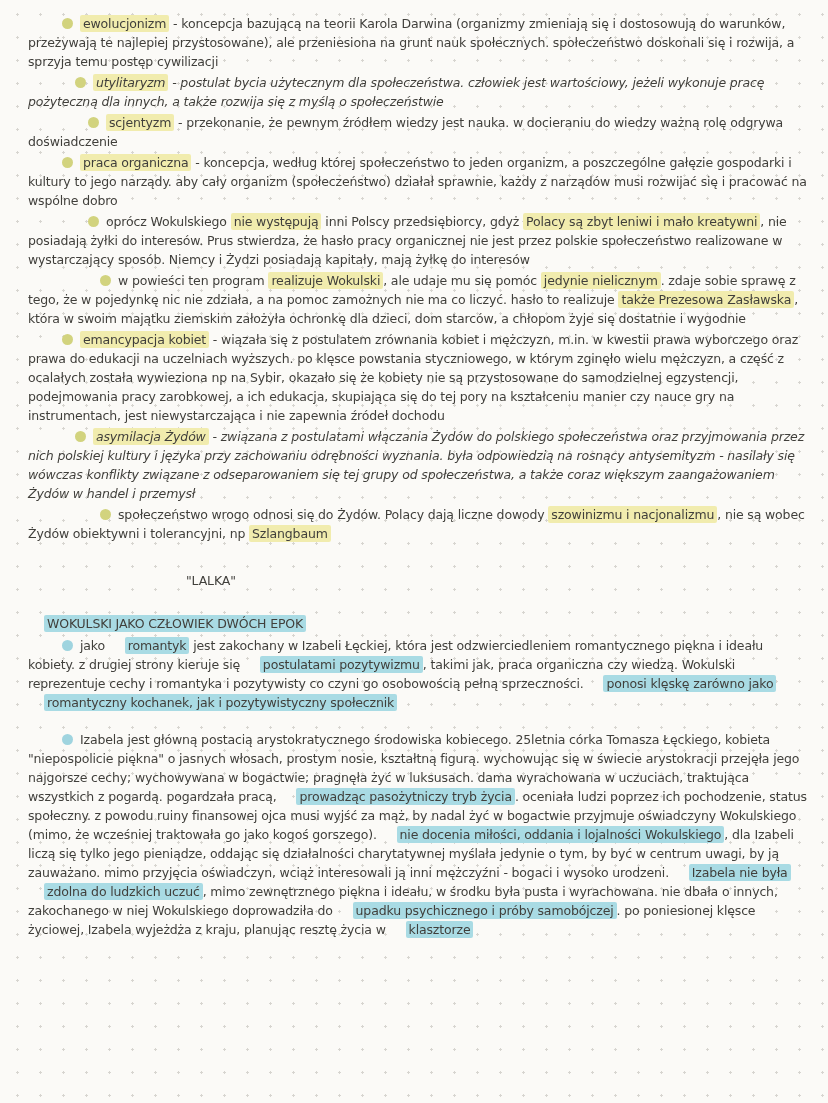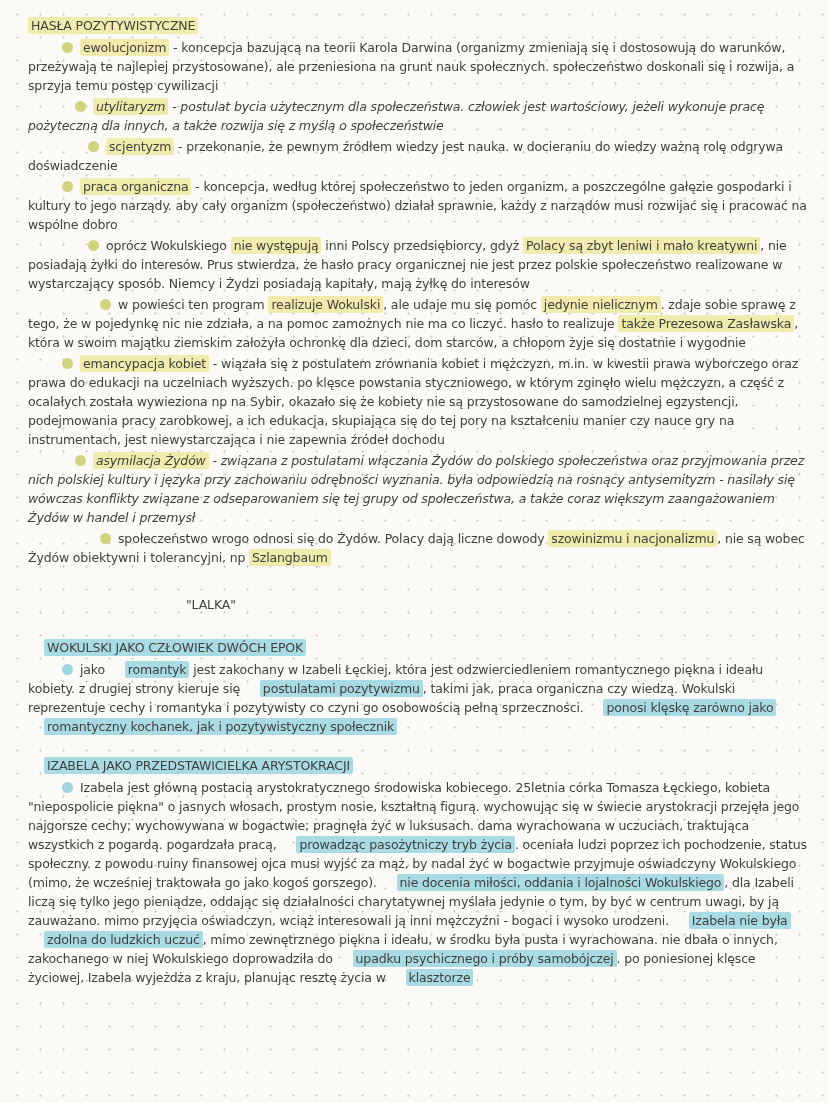--- a/index.html
+++ b/index.html
@@ -46,31 +46,29 @@
   .hl-b { background: var(--hl-blue, #a9dbe4); margin-left: 16px; }
   .spacer { width: 100%; }
   .spacer.s1 { height: 26px; }
   .spacer.s2 { height: 20px; }
   .spacer.s3 { height: 16px; }
 </style>
 </head>
 <body>
 
 <main>
-    <p class="heading"><span class="hl hl-y">HASŁA POZYTYWISTYCZNE</span></p>
     <p class="bullet ind1"><span class="dot dot-y"></span><span class="hl hl-y">ewolucjonizm</span><span> - koncepcja bazującą na teorii Karola Darwina (organizmy zmieniają się i dostosowują do warunków, przeżywają te najlepiej przystosowane), ale przeniesiona na grunt nauk społecznych. społeczeństwo doskonali się i rozwija, a sprzyja temu postęp cywilizacji</span></p>
     <p class="bullet ind2"><span class="dot dot-y"></span><span class="hl hl-y">utylitaryzm</span><span> - postulat bycia użytecznym dla społeczeństwa. człowiek jest wartościowy, jeżeli wykonuje pracę pożyteczną dla innych, a także rozwija się z myślą o społeczeństwie</span></p>
     <p class="bullet ind3"><span class="dot dot-y"></span><span class="hl hl-y">scjentyzm</span><span> - przekonanie, że pewnym źródłem wiedzy jest nauka. w docieraniu do wiedzy ważną rolę odgrywa doświadczenie</span></p>
     <p class="bullet ind1"><span class="dot dot-y"></span><span class="hl hl-y">praca organiczna</span><span> - koncepcja, według której społeczeństwo to jeden organizm, a poszczególne gałęzie gospodarki i kultury to jego narządy. aby cały organizm (społeczeństwo) działał sprawnie, każdy z narządów musi rozwijać się i pracować na wspólne dobro</span></p>
     <p class="bullet ind3"><span class="dot dot-y"></span><span>oprócz Wokulskiego </span><span class="hl hl-y">nie występują</span><span> inni Polscy przedsiębiorcy, gdyż </span><span class="hl hl-y">Polacy są zbyt leniwi i mało kreatywni</span><span>, nie posiadają żyłki do interesów. Prus stwierdza, że hasło pracy organicznej nie jest przez polskie społeczeństwo realizowane w wystarczający sposób. Niemcy i Żydzi posiadają kapitały, mają żyłkę do interesów</span></p>
     <p class="bullet ind4"><span class="dot dot-y"></span><span>w powieści ten program </span><span class="hl hl-y">realizuje Wokulski</span><span>, ale udaje mu się pomóc </span><span class="hl hl-y">jedynie nielicznym</span><span>. zdaje sobie sprawę z tego, że w pojedynkę nic nie zdziała, a na pomoc zamożnych nie ma co liczyć. hasło to realizuje </span><span class="hl hl-y">także Prezesowa Zasławska</span><span>, która w swoim majątku ziemskim założyła ochronkę dla dzieci, dom starców, a chłopom żyje się dostatnie i wygodnie</span></p>
     <p class="bullet ind1"><span class="dot dot-y"></span><span class="hl hl-y">emancypacja kobiet</span><span> - wiązała się z postulatem zrównania kobiet i mężczyzn, m.in. w kwestii prawa wyborczego oraz prawa do edukacji na uczelniach wyższych. po klęsce powstania styczniowego, w którym zginęło wielu mężczyzn, a część z ocalałych została wywieziona np na Sybir, okazało się że kobiety nie są przystosowane do samodzielnej egzystencji, podejmowania pracy zarobkowej, a ich edukacja, skupiająca się do tej pory na kształceniu manier czy nauce gry na instrumentach, jest niewystarczająca i nie zapewnia źródeł dochodu</span></p>
     <p class="bullet ind2"><span class="dot dot-y"></span><span class="hl hl-y">asymilacja Żydów</span><span> - związana z postulatami włączania Żydów do polskiego społeczeństwa oraz przyjmowania przez nich polskiej kultury i języka przy zachowaniu odrębności wyznania. była odpowiedzią na rosnący antysemityzm - nasilały się wówczas konflikty związane z odseparowaniem się tej grupy od społeczeństwa, a także coraz większym zaangażowaniem Żydów w handel i przemysł</span></p>
     <p class="bullet ind4"><span class="dot dot-y"></span><span>społeczeństwo wrogo odnosi się do Żydów. Polacy dają liczne dowody </span><span class="hl hl-y">szowinizmu i nacjonalizmu</span><span>, nie są wobec Żydów obiektywni i tolerancyjni, np </span><span class="hl hl-y">Szlangbaum</span></p>
     <div class="spacer s1"></div>
     <p class="plain ind9"><span>"LALKA"</span></p>
     <div class="spacer s2"></div>
     <p class="heading"><span class="hl hl-b">WOKULSKI JAKO CZŁOWIEK DWÓCH EPOK</span></p>
     <p class="bullet ind1"><span class="dot dot-b"></span><span>jako </span><span class="hl hl-b">romantyk</span><span> jest zakochany w Izabeli Łęckiej, która jest odzwierciedleniem romantycznego piękna i ideału kobiety. z drugiej strony kieruje się </span><span class="hl hl-b">postulatami pozytywizmu</span><span>, takimi jak, praca organiczna czy wiedzą. Wokulski reprezentuje cechy i romantyka i pozytywisty co czyni go osobowością pełną sprzeczności. </span><span class="hl hl-b">ponosi klęskę zarówno jako romantyczny kochanek, jak i pozytywistyczny społecznik</span></p>
     <div class="spacer s3"></div>
-    <p class="heading"><span class="hl hl-b">IZABELA JAKO PRZEDSTAWICIELKA ARYSTOKRACJI</span></p>
     <p class="bullet ind1"><span class="dot dot-b"></span><span>Izabela jest główną postacią arystokratycznego środowiska kobiecego. 25letnia córka Tomasza Łęckiego, kobieta "niepospolicie piękna" o jasnych włosach, prostym nosie, kształtną figurą. wychowując się w świecie arystokracji przejęła jego najgorsze cechy; wychowywana w bogactwie; pragnęła żyć w luksusach. dama wyrachowana w uczuciach, traktująca wszystkich z pogardą. pogardzała pracą, </span><span class="hl hl-b">prowadząc pasożytniczy tryb życia</span><span>. oceniała ludzi poprzez ich pochodzenie, status społeczny. z powodu ruiny finansowej ojca musi wyjść za mąż, by nadal żyć w bogactwie przyjmuje oświadczyny Wokulskiego (mimo, że wcześniej traktowała go jako kogoś gorszego). </span><span class="hl hl-b">nie docenia miłości, oddania i lojalności Wokulskiego</span><span>, dla Izabeli liczą się tylko jego pieniądze, oddając się działalności charytatywnej myślała jedynie o tym, by być w centrum uwagi, by ją zauważano. mimo przyjęcia oświadczyn, wciąż interesowali ją inni mężczyźni - bogaci i wysoko urodzeni. </span><span class="hl hl-b">Izabela nie była zdolna do ludzkich uczuć</span><span>, mimo zewnętrznego piękna i ideału, w środku była pusta i wyrachowana. nie dbała o innych, zakochanego w niej Wokulskiego doprowadziła do </span><span class="hl hl-b">upadku psychicznego i próby samobójczej</span><span>. po poniesionej klęsce życiowej, Izabela wyjeżdża z kraju, planując resztę życia w </span><span class="hl hl-b">klasztorze</span></p>
   </main>
 
 </body></html>

